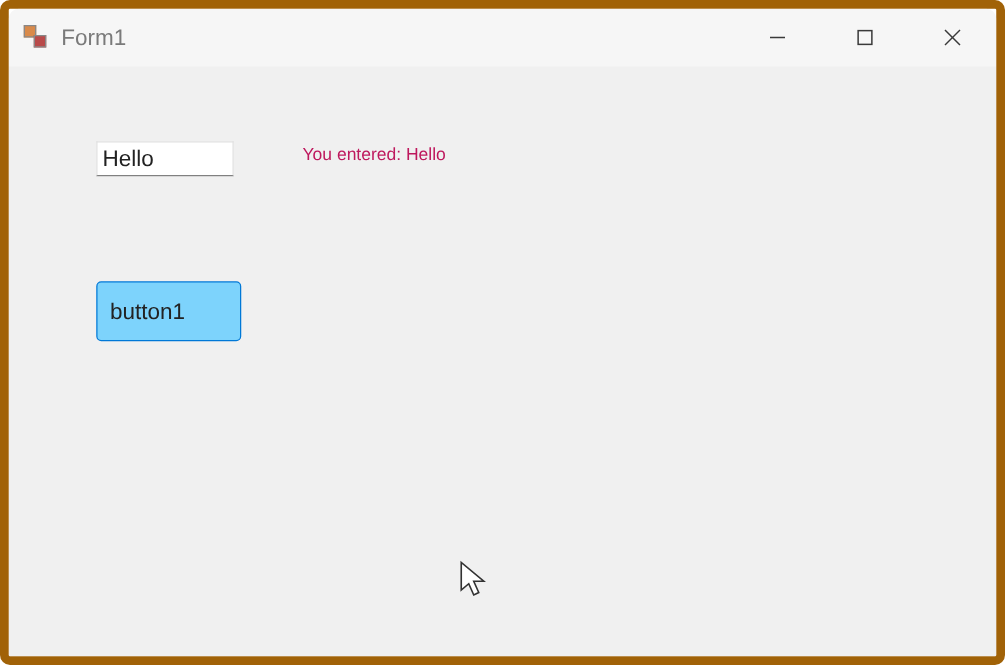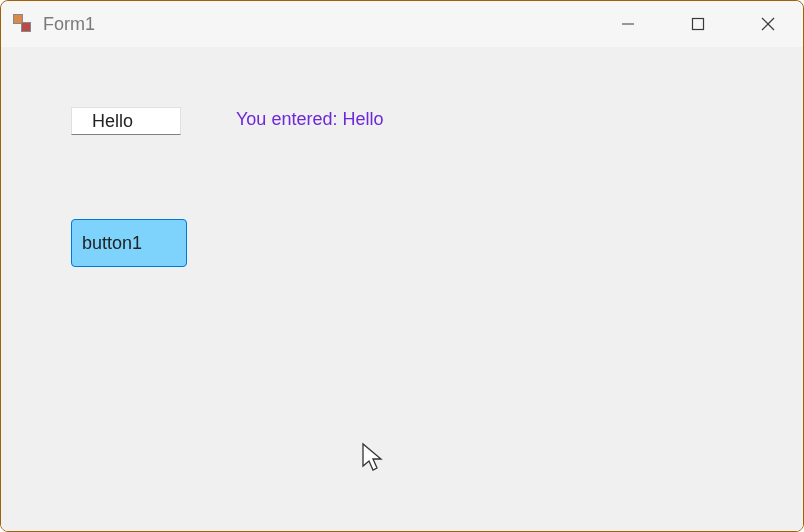--- a/index.html
+++ b/index.html
@@ -11,21 +11,21 @@
       font-family: "Segoe UI", Tahoma, sans-serif;
       background: #ffffff;
       width: 804px;
       height: 532px;
       overflow: hidden;
     }
     .window {
       width: 804px;
       height: 532px;
       background: #ffffff;
-      border: 1px solid #a16207;
+      border: 7px solid #a16207;
       border-radius: 8px;
       overflow: hidden;
       position: relative;
     }
     .titlebar {
       height: 46px;
       background: #f6f6f6;
       display: flex;
       align-items: center;
       padding: 0 0 0 12px;
@@ -94,30 +94,30 @@
       top: 60px;
       width: 110px;
       height: 28px;
       background: #ffffff;
       border-top: 1px solid #e0e0e0;
       border-left: 1px solid #e0e0e0;
       border-right: 1px solid #e0e0e0;
       border-bottom: 1px solid #808080;
       font-size: 18px;
       color: #222;
-      padding: 2px 20px;
+      padding: 2px 4px;
       outline: none;
       font-family: "Segoe UI", Tahoma, sans-serif;
     }
     .label-output {
       position: absolute;
       left: 235px;
       top: 62px;
-      font-size: 18px;
-      color: #6d28d9;
+      font-size: 14px;
+      color: #be185d;
     }
     .button1 {
       position: absolute;
       left: 70px;
       top: 172px;
       width: 116px;
       height: 48px;
       background: #7dd3fc;
       border: 1.5px solid #0078d7;
       border-radius: 4px;

